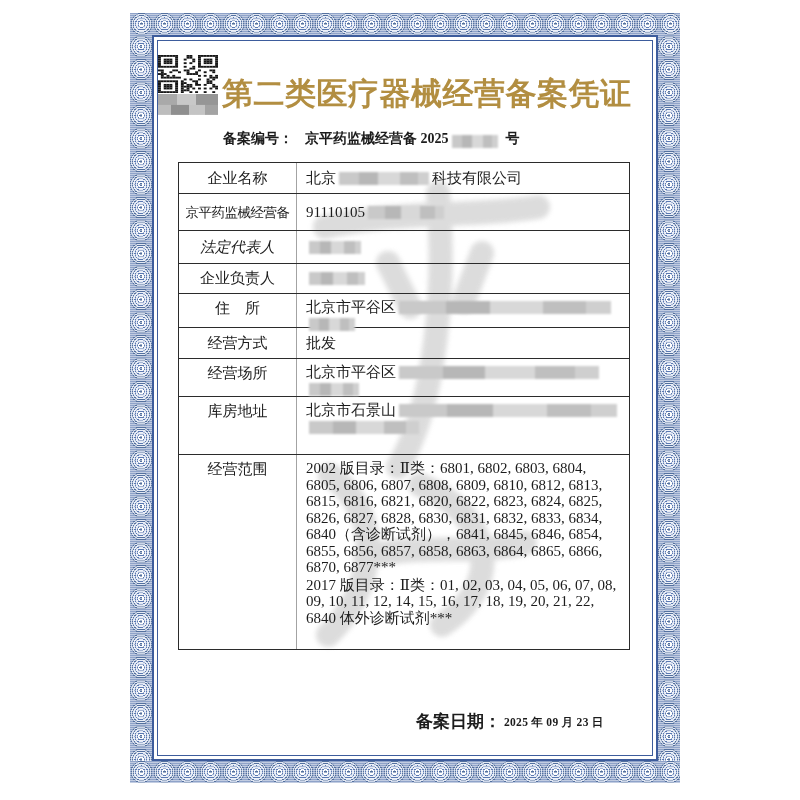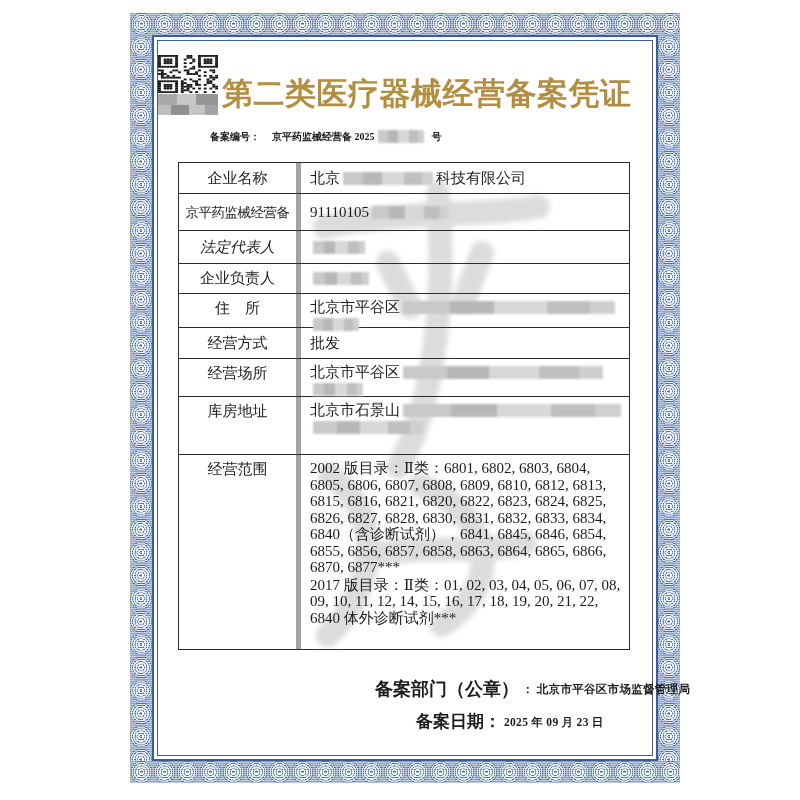--- a/index.html
+++ b/index.html
@@ -31,30 +31,30 @@
   .qr{position:absolute;left:158px;top:55px;width:60px;height:38px;}
   .mosaic{position:absolute;left:158px;top:94px;width:60px;height:21px;
     background-image:
       linear-gradient(90deg,#a9a9a9 0 32%,#c8c8c8 32% 64%,#969696 64%),
       linear-gradient(90deg,#bdbdbd 0 22%,#8f8f8f 22% 52%,#c4c4c4 52% 78%,#a3a3a3 78%);
     background-size:100% 52%,100% 52%;
     background-position:0 0,0 100%;background-repeat:no-repeat;
     filter:blur(.4px);}
   .title{position:absolute;left:222px;top:73px;font-size:31px;font-weight:bold;
     color:#b28e41;letter-spacing:.5px;white-space:nowrap;}
-  .regno{position:absolute;left:210px;top:130px;font-size:10px;font-weight:bold;
-    display:flex;align-items:flex-start;white-space:nowrap;}
+  .regno{position:absolute;left:223px;top:130px;font-size:14px;font-weight:bold;
+    display:flex;align-items:flex-end;white-space:nowrap;}
   .regno .lbl{margin-right:12px;}
   .regno .suffix{margin-left:5px;}
 
   
   .cert-table{position:absolute;left:178px;top:162px;width:450px;border:1px solid #2b2b2b;}
   .tr{display:flex;border-top:1px solid #2b2b2b;}
   .tr:first-child{border-top:none;}
-  .th{width:117px;flex:0 0 117px;border-right:5px solid #a3a3a3;
+  .th{width:117px;flex:0 0 117px;border-right:1px solid #a3a3a3;
       display:flex;justify-content:center;align-items:center;
       font-size:15px;line-height:17px;text-align:center;}
   .td{flex:1;padding:2px 6px 2px 9px;font-size:15px;line-height:16.5px;
       display:flex;flex-direction:column;justify-content:center;}
   .tr.tall .th{align-items:flex-start;padding-top:6px;}
   .tr.tall .td{justify-content:flex-start;padding-top:5px;}
   .th.small{font-size:13.5px;letter-spacing:-.5px;white-space:nowrap;}
   .vline{white-space:nowrap;}
   .para{margin:0 0 1px 0;}
 
@@ -366,23 +366,18 @@
       </div>
       <div class="tr tall" style="height: 194px;">
         <div class="th">经营范围</div>
         <div class="td">
           <div class="para">2002 版目录：Ⅱ类：6801, 6802, 6803, 6804, 6805, 6806, 6807, 6808, 6809, 6810, 6812, 6813, 6815, 6816, 6821, 6820, 6822, 6823, 6824, 6825, 6826, 6827, 6828, 6830, 6831, 6832, 6833, 6834, 6840（含诊断试剂），6841, 6845, 6846, 6854, 6855, 6856, 6857, 6858, 6863, 6864, 6865, 6866, 6870, 6877***</div>
           <div class="para">2017 版目录：Ⅱ类：01, 02, 03, 04, 05, 06, 07, 08, 09, 10, 11, 12, 14, 15, 16, 17, 18, 19, 20, 21, 22, 6840 体外诊断试剂***</div>
         </div>
       </div>
     </div>
 
-  <div class="foot-row foot-dept">
-    <span class="foot-big">备案部门（公章）</span>
-    <span class="foot-small">：</span>
-    <span class="foot-small">北京市平谷区市场监督管理局</span>
-  </div>
   <div class="foot-row foot-date">
     <span class="foot-big">备案日期：</span>
     <span class="foot-small">2025 年 09 月 23 日</span>
   </div>
 
 </div>
 
 </body></html>

